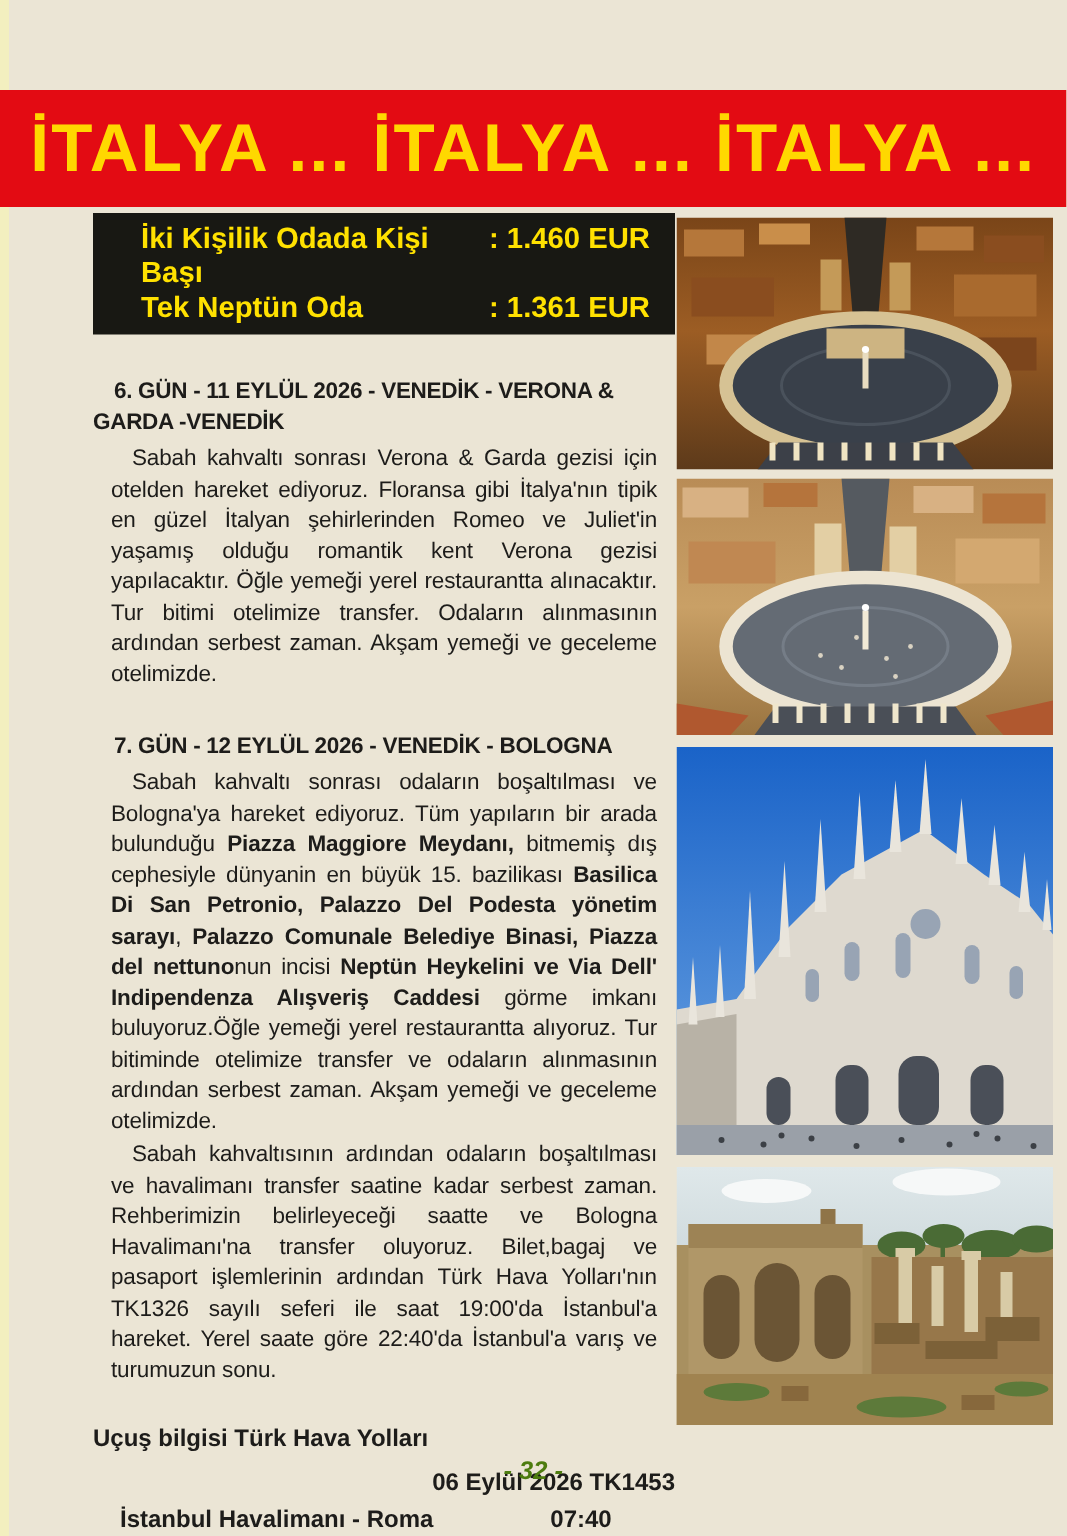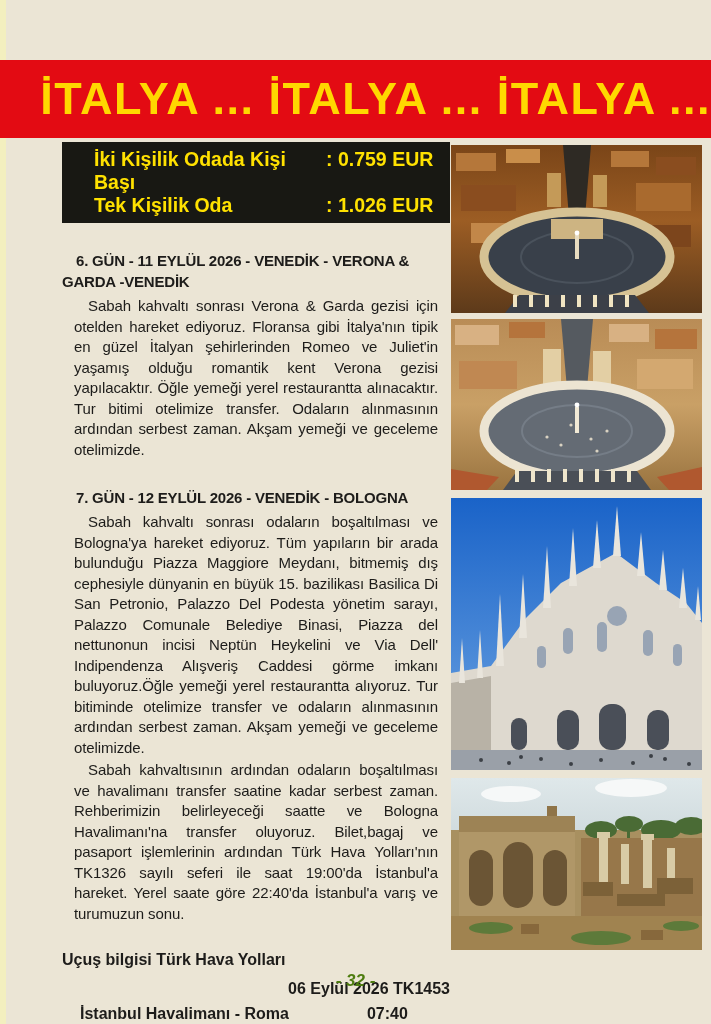--- a/index.html
+++ b/index.html
@@ -9,21 +9,21 @@
     font-family:"Liberation Sans", sans-serif;
     position:relative; overflow:hidden;
   }
   .left-stripe {
     position:absolute; left:0; top:0; width:6px; height:1024px;
     background:#f3efbf; z-index:1;
   }
   .header-band {
     position:absolute; top:60px; left:0; width:711px; height:78px;
     background:#e30b13; z-index:2;
-    display:flex; align-items:center; justify-content:flex-end;
+    display:flex; align-items:center; justify-content:center;
   }
   .header-band h1 {
     margin:0; color:#ffd800; font-size:45px; font-weight:bold;
     letter-spacing:1.5px; white-space:nowrap;
   }
   .text-col {
     position:absolute; left:62px; top:142px; width:388px;
     color:#1d1c1a; z-index:2;
   }
   .price-box {
@@ -33,21 +33,21 @@
   .price-box .price-row { display:flex; line-height:23px; }
   .price-box .lbl { width:232px; }
   h3.day {
     font-size:15px; font-weight:bold; margin:27px 0 4px;
     text-indent:14px; letter-spacing:-0.2px; line-height:21px;
   }
   p.body {
     font-size:15px; line-height:20.5px; text-align:justify;
     text-indent:14px; margin:0 12px 2px; letter-spacing:-0.1px;
   }
-  p.body .b { font-weight:normal; }
+  p.body .b { font-weight:bold; }
   .flights { margin-top:24px; font-weight:bold; font-size:16px; }
   .flights .f-title { line-height:24px; margin-bottom:4px; }
   .flight-row { display:flex; justify-content:flex-end; line-height:25px;margin-left:18px; }
   .page-number {
     position:absolute; top:971px; left:0; width:711px; text-align:center;
     font-weight:bold; font-style:italic; font-size:17px; color:#4d7c0f; z-index:2;
   }
   .photos { position:absolute; left:451px; top:145px; width:251px; z-index:2; }
   .photo { display:block; line-height:0; }
   .photo svg { display:block; }
@@ -62,25 +62,25 @@
 
 <div class="header-band">
   <h1>İTALYA ... İTALYA ... İTALYA ...</h1>
 </div>
 
 <div class="text-col">
 
   <div class="price-box">
     <div class="price-row">
       <span class="lbl">İki Kişilik Odada Kişi Başı</span>
-      <span class="val">: 0.759 EUR</span>
+      <span class="val">: 1.460 EUR</span>
     </div>
     <div class="price-row">
-      <span class="lbl">Tek Kişilik Oda</span>
-      <span class="val">: 1.026 EUR</span>
+      <span class="lbl">Tek Neptün Oda</span>
+      <span class="val">: 1.361 EUR</span>
     </div>
   </div>
 
   <h3 class="day">6. GÜN - 11 EYLÜL 2026 - VENEDİK - VERONA &amp; GARDA -VENEDİK</h3>
   <p class="body"><span>Sabah kahvaltı sonrası Verona &amp; Garda gezisi için otelden hareket ediyoruz. Floransa gibi İtalya'nın tipik en güzel İtalyan şehirlerinden Romeo ve Juliet'in yaşamış olduğu romantik kent Verona gezisi yapılacaktır. Öğle yemeği yerel restaurantta alınacaktır. Tur bitimi otelimize transfer. Odaların alınmasının ardından serbest zaman. Akşam yemeği ve geceleme otelimizde.</span></p>
 
   <h3 class="day">7. GÜN - 12 EYLÜL 2026 - VENEDİK - BOLOGNA</h3>
   <p class="body"><span>Sabah kahvaltı sonrası odaların boşaltılması ve Bologna'ya hareket ediyoruz. Tüm yapıların bir arada bulunduğu </span><span class="b">Piazza Maggiore Meydanı,</span><span> bitmemiş dış cephesiyle dünyanin en büyük 15. bazilikası </span><span class="b">Basilica Di San Petronio, Palazzo Del Podesta yönetim sarayı</span><span>, </span><span class="b">Palazzo Comunale Belediye Binasi, Piazza del nettuno</span><span>nun incisi </span><span class="b">Neptün Heykelini ve Via Dell' Indipendenza Alışveriş Caddesi</span><span> görme imkanı buluyoruz.Öğle yemeği yerel restaurantta alıyoruz. Tur bitiminde otelimize transfer ve odaların alınmasının ardından serbest zaman. Akşam yemeği ve geceleme otelimizde.</span></p>
 
   <p class="body"><span>Sabah kahvaltısının ardından odaların boşaltılması ve havalimanı transfer saatine kadar serbest zaman. Rehberimizin belirleyeceği saatte ve  Bologna Havalimanı'na transfer oluyoruz. Bilet,bagaj ve pasaport işlemlerinin ardından Türk Hava Yolları'nın TK1326 sayılı seferi ile saat 19:00'da İstanbul'a hareket. Yerel saate göre 22:40'da  İstanbul'a varış ve turumuzun sonu.</span></p>

